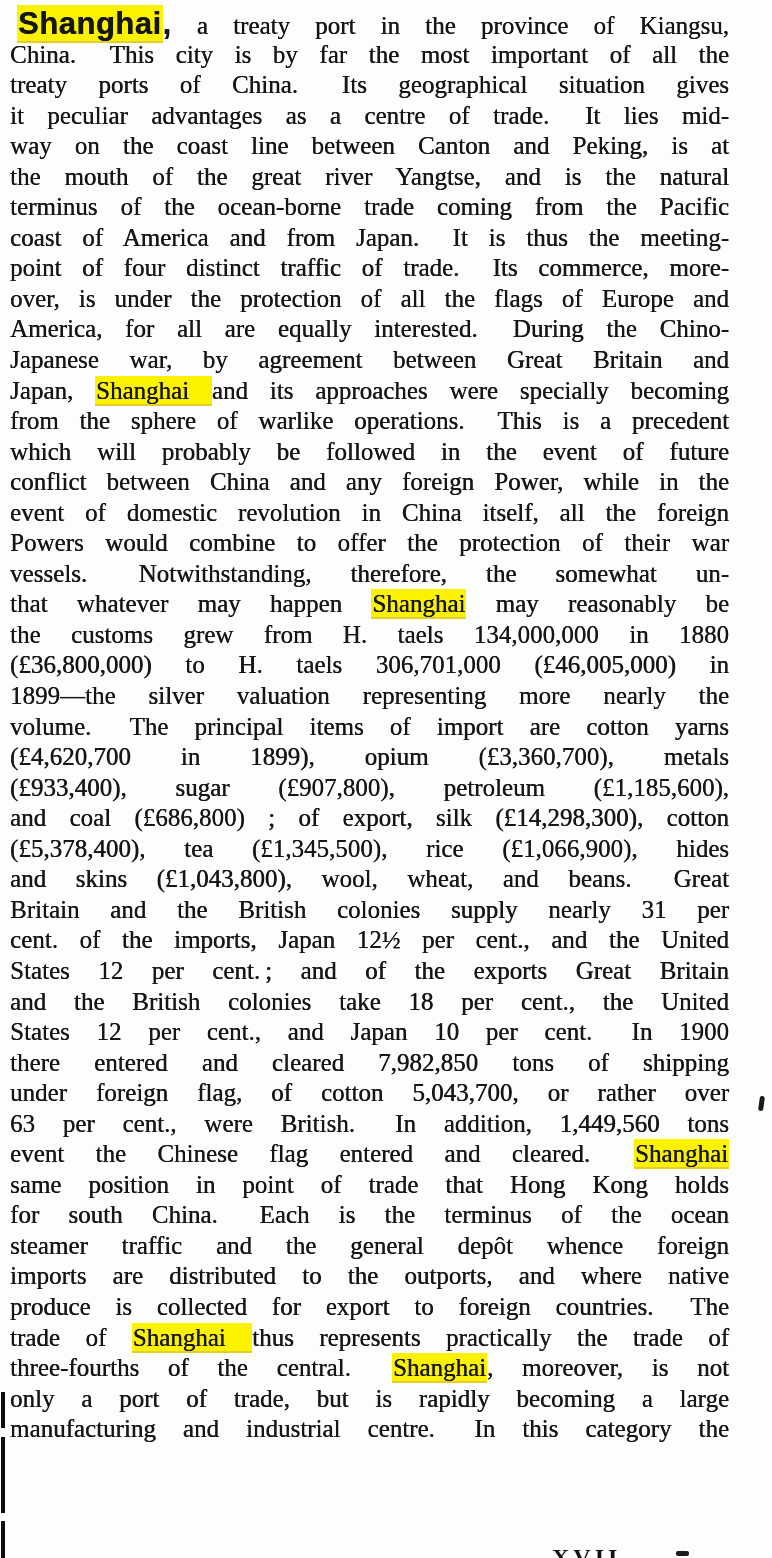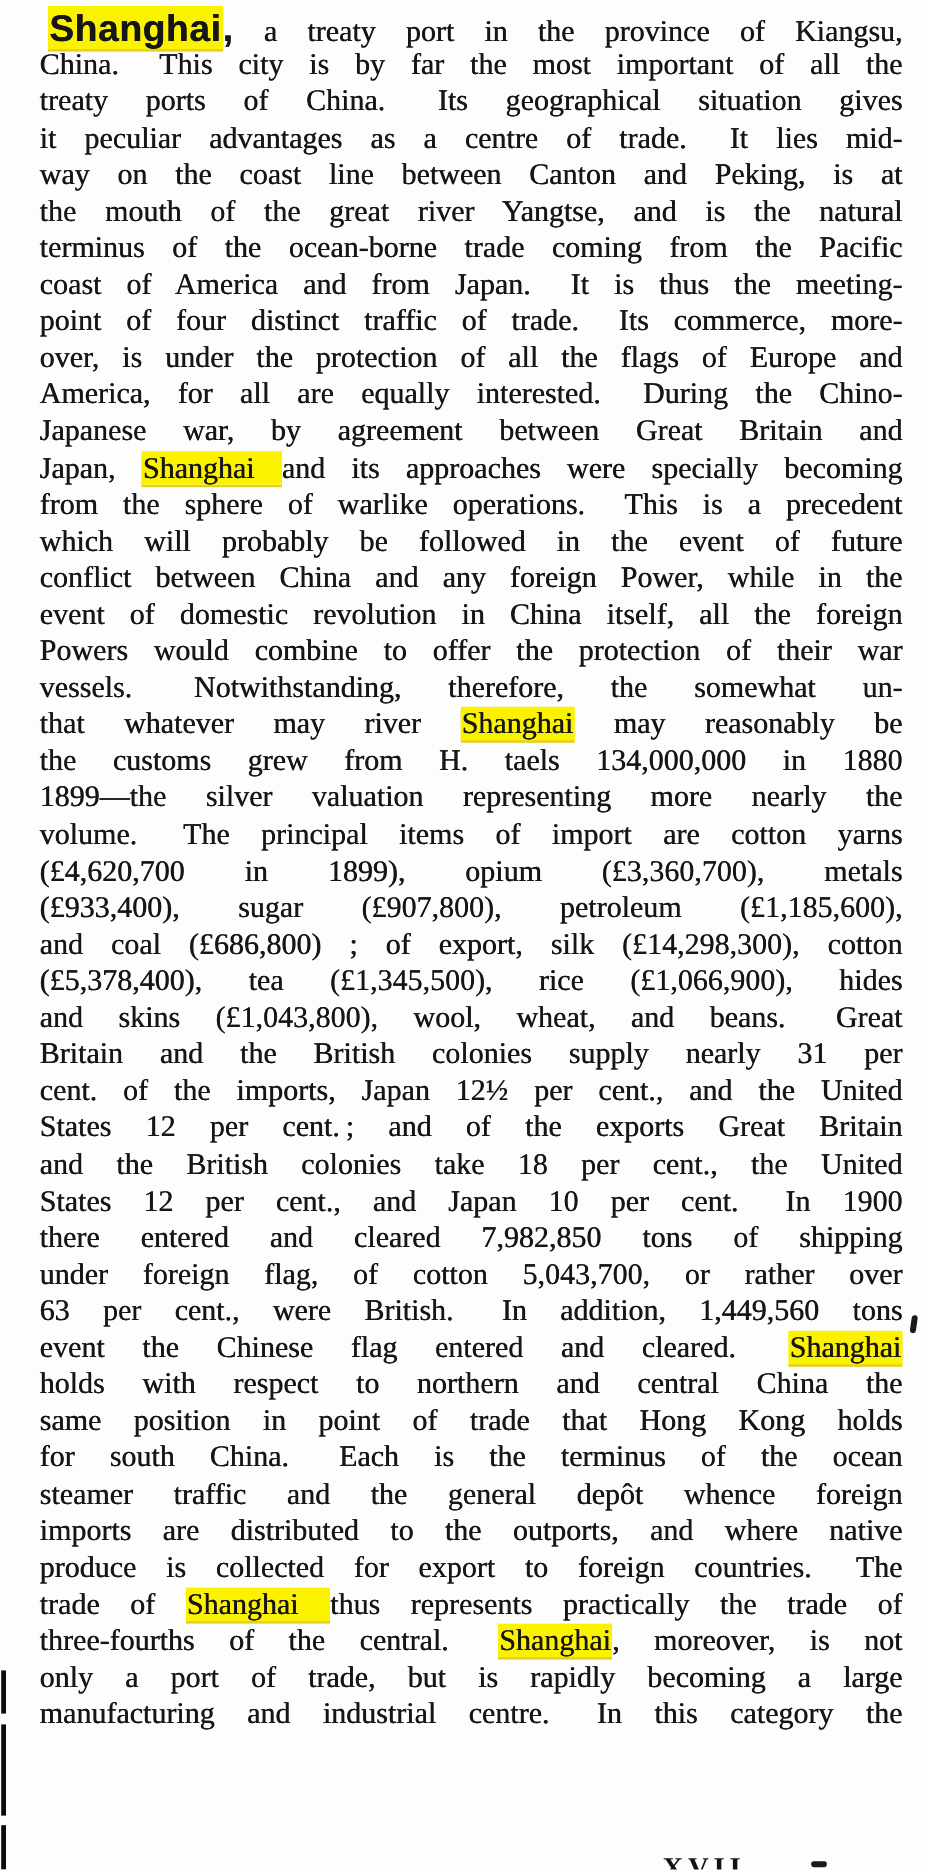--- a/index.html
+++ b/index.html
@@ -4,21 +4,21 @@
 <style>
   html, body { margin: 0; padding: 0; }
   body {
     width: 772px; height: 1558px;
     position: relative;
     overflow: hidden;
     background: #fdfdfb;
   }
   .text-column {
     position: absolute;
-    left: 33px; top: 9px;
+    left: 10px; top: 9px;
     width: 719px;
   }
   .line {
     font-family: "Liberation Serif", serif;
     font-size: 25px;
     line-height: 30.55px;
     height: 30.55px;
     color: #161616;
     text-align: justify;
     text-align-last: justify;
@@ -85,39 +85,39 @@
     <div class="line"><span>over, is under the protection of all the flags of Europe and</span></div>
     <div class="line"><span>America, for all are equally interested.  During the Chino-</span></div>
     <div class="line"><span>Japanese war, by agreement between Great Britain and</span></div>
     <div class="line"><span>Japan, </span><span class="hl" style="background: rgb(251, 242, 0);">Shanghai </span><span>and its approaches were specially becoming</span></div>
     <div class="line"><span>from the sphere of warlike operations.  This is a precedent</span></div>
     <div class="line"><span>which will probably be followed in the event of future</span></div>
     <div class="line"><span>conflict between China and any foreign Power, while in the</span></div>
     <div class="line"><span>event of domestic revolution in China itself, all the foreign</span></div>
     <div class="line"><span>Powers would combine to offer the protection of their war</span></div>
     <div class="line"><span>vessels.  Notwithstanding, therefore, the somewhat un-</span></div>
-    <div class="line"><span>that whatever may river </span><span class="hl" style="background: rgb(251, 242, 0);">Shanghai</span><span> may reasonably be</span></div>
+    <div class="line"><span>that whatever may happen </span><span class="hl" style="background: rgb(251, 242, 0);">Shanghai</span><span> may reasonably be</span></div>
     <div class="line"><span>the customs grew from H. taels 134,000,000 in 1880</span></div>
+    <div class="line"><span>(£36,800,000) to H. taels 306,701,000 (£46,005,000) in</span></div>
     <div class="line"><span>1899—the silver valuation representing more nearly the</span></div>
     <div class="line"><span>volume.  The principal items of import are cotton yarns</span></div>
     <div class="line"><span>(£4,620,700 in 1899), opium (£3,360,700), metals</span></div>
     <div class="line"><span>(£933,400), sugar (£907,800), petroleum (£1,185,600),</span></div>
     <div class="line"><span>and coal (£686,800) ; of export, silk (£14,298,300), cotton</span></div>
     <div class="line"><span>(£5,378,400), tea (£1,345,500), rice (£1,066,900), hides</span></div>
     <div class="line"><span>and skins (£1,043,800), wool, wheat, and beans.  Great</span></div>
     <div class="line"><span>Britain and the British colonies supply nearly 31 per</span></div>
     <div class="line"><span>cent. of the imports, Japan 12½ per cent., and the United</span></div>
     <div class="line"><span>States 12 per cent. ; and of the exports Great Britain</span></div>
     <div class="line"><span>and the British colonies take 18 per cent., the United</span></div>
     <div class="line"><span>States 12 per cent., and Japan 10 per cent.  In 1900</span></div>
     <div class="line"><span>there entered and cleared 7,982,850 tons of shipping</span></div>
     <div class="line"><span>under foreign flag, of cotton 5,043,700, or rather over</span></div>
     <div class="line"><span>63 per cent., were British.  In addition, 1,449,560 tons</span></div>
     <div class="line"><span>event the Chinese flag entered and cleared.  </span><span class="hl" style="background: rgb(251, 242, 0);">Shanghai</span></div>
-    <div class="line"><span>holds with respect to northern and central China the</span></div>
     <div class="line"><span>same position in point of trade that Hong Kong holds</span></div>
     <div class="line"><span>for south China.  Each is the terminus of the ocean</span></div>
     <div class="line"><span>steamer traffic and the general depôt whence foreign</span></div>
     <div class="line"><span>imports are distributed to the outports, and where native</span></div>
     <div class="line"><span>produce is collected for export to foreign countries.  The</span></div>
     <div class="line"><span>trade of </span><span class="hl" style="background: rgb(251, 242, 0);">Shanghai </span><span>thus represents practically the trade of</span></div>
     <div class="line"><span>three-fourths of the central.  </span><span class="hl" style="background: rgb(251, 242, 0);">Shanghai</span><span>, moreover, is not</span></div>
     <div class="line"><span>only a port of trade, but is rapidly becoming a large</span></div>
     <div class="line"><span>manufacturing and industrial centre.  In this category the</span></div>
   </div>

